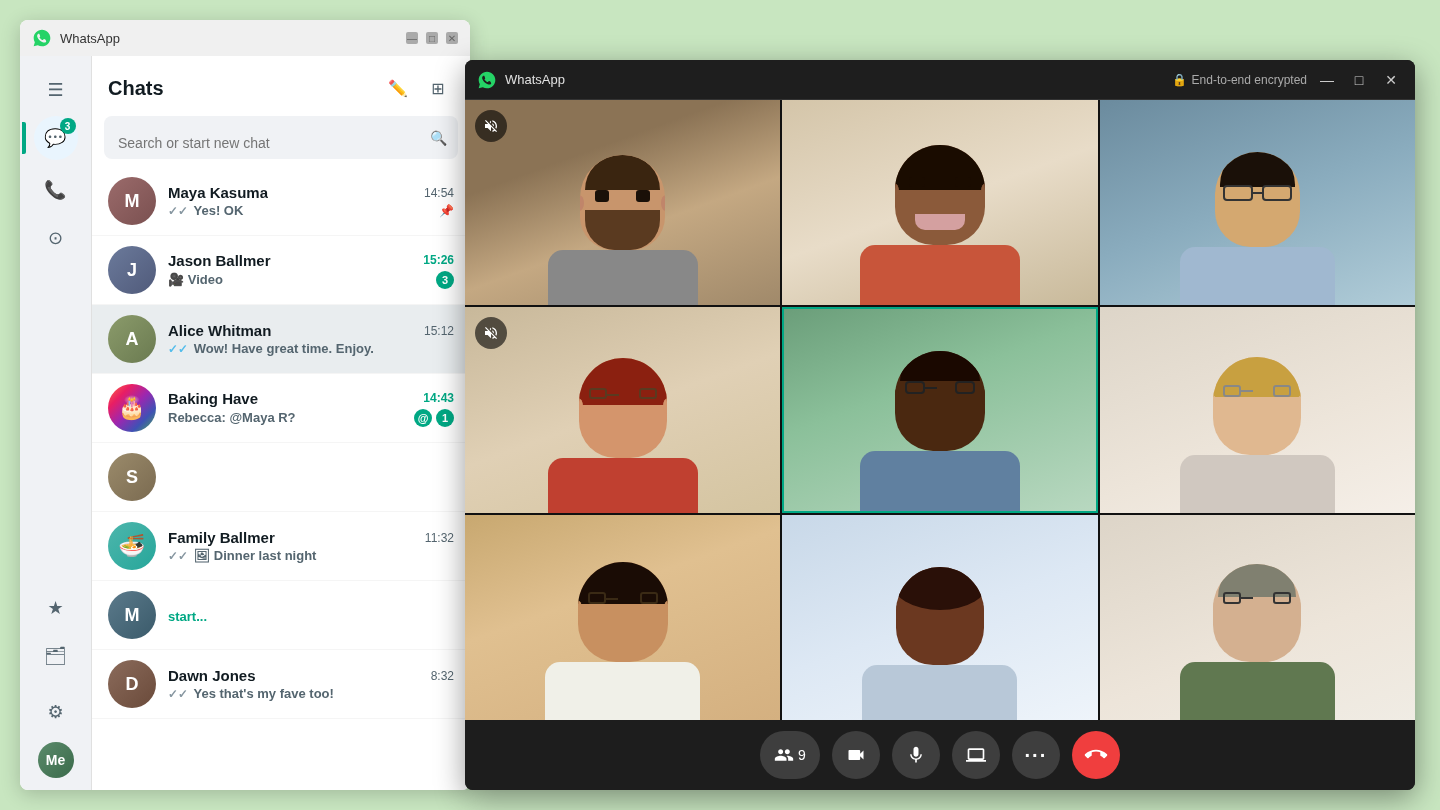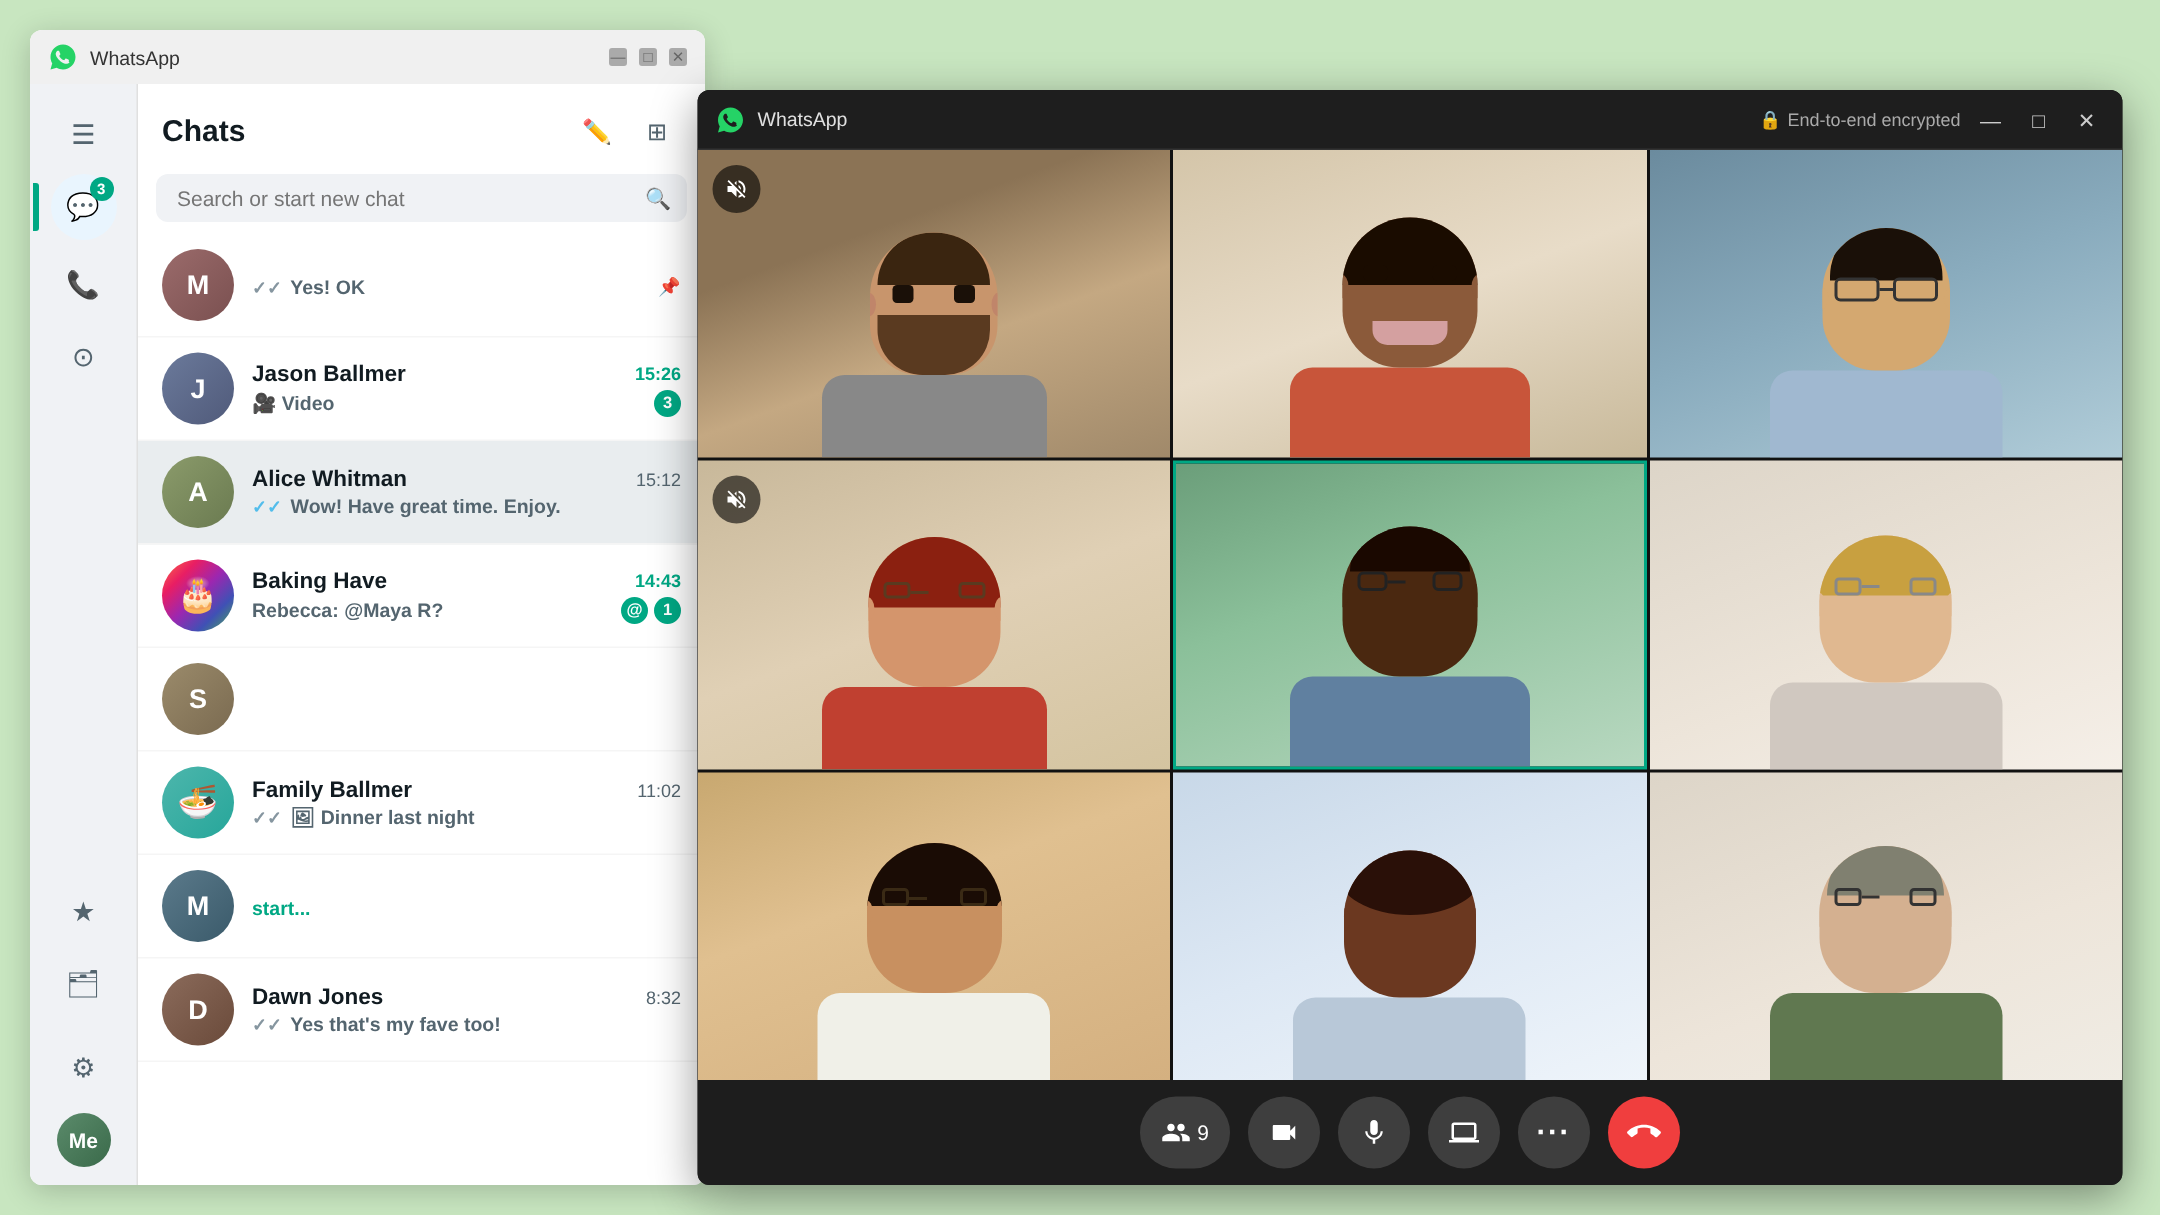--- a/index.html
+++ b/index.html
@@ -158,21 +158,21 @@
       font-size: 16px;
     }
 
     .search-bar {
       margin: 4px 12px 8px;
       position: relative;
       flex-shrink: 0;
     }
     .search-input {
       width: 100%;
-      padding: 8px 36px 8px 14px;
+      padding: 19px 36px 8px 14px;
       border-radius: 8px;
       border: none;
       background: #f0f2f5;
       font-size: 14px;
       color: #333;
       outline: none;
     }
     .search-icon-btn {
       position: absolute;
       right: 10px;
@@ -519,20 +519,24 @@
         <span class="search-icon-btn">🔍</span>
       </div>
 
       <div class="chat-list scrollbar-hide">
 
         <div class="chat-item">
           <div class="avatar av-maya">
             <span class="av-text">M</span>
           </div>
           <div class="chat-info">
+            <div class="chat-name-row">
+              <span class="chat-name">Maya Kasuma</span>
+              <span class="chat-time">14:54</span>
+            </div>
             <div class="chat-preview-row">
               <span class="chat-preview">
                 <span class="tick-icon tick-gray">✓✓</span> Yes! OK
               </span>
               <span class="pin-icon">📌</span>
             </div>
           </div>
         </div>
 
         <div class="chat-item">
@@ -591,21 +595,21 @@
           </div>
         </div>
 
         <div class="chat-item">
           <div class="avatar av-family">
             <span style="font-size:22px;">🍜</span>
           </div>
           <div class="chat-info">
             <div class="chat-name-row">
               <span class="chat-name">Family Ballmer</span>
-              <span class="chat-time">11:02</span>
+              <span class="chat-time">11:32</span>
             </div>
             <div class="chat-preview-row">
               <span class="chat-preview">
                 <span class="tick-icon tick-gray">✓✓</span> 🖼 Dinner last night
               </span>
             </div>
           </div>
         </div>
 
         <div class="chat-item">

